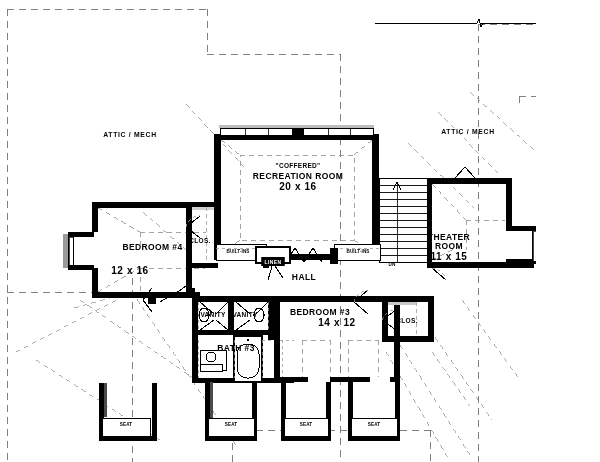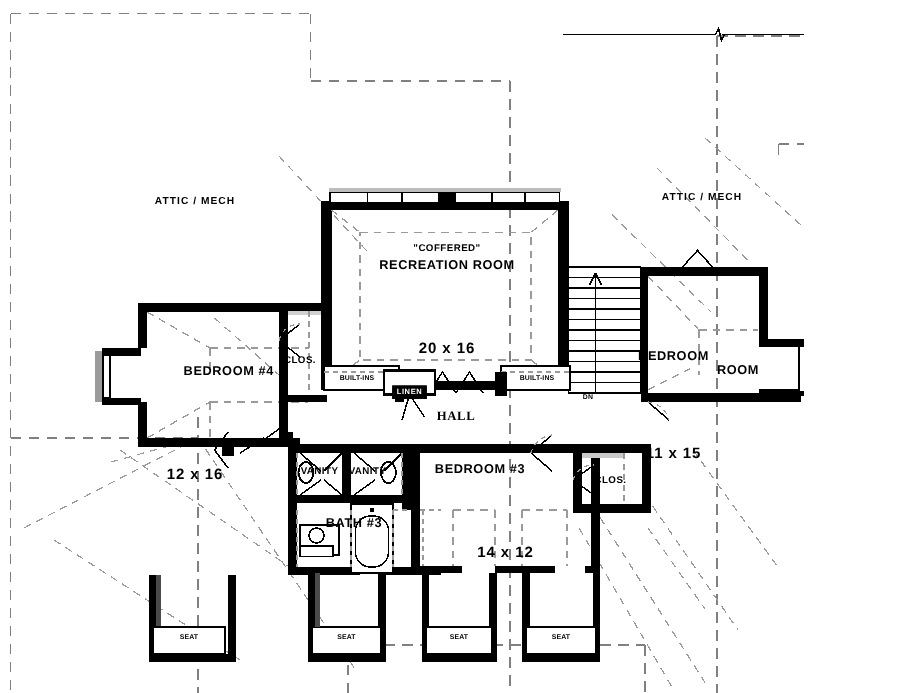--- a/index.html
+++ b/index.html
@@ -19,21 +19,21 @@
     position:absolute;
     color:#000;
     font-weight:bold;
     letter-spacing:0.4px;
     white-space:nowrap;
     text-align:center;
     transform:translateX(-50%);
     line-height:1.05;
   }
   .lbl-room{font-size:8.5px;}
-  .lbl-dim{font-size:10px;letter-spacing:0.6px;margin-top:46px;}
+  .lbl-dim{font-size:10px;letter-spacing:0.6px;}
   .lbl-small{font-size:6.5px;letter-spacing:0.3px;}
   .lbl-tiny{font-size:4.6px;letter-spacing:0.1px;}
   .lbl-attic{font-size:6.8px;letter-spacing:0.7px;}
   .lbl-inv{
     background:#000;
     color:#fff;
     padding:0.5px 2px;
     font-size:5px;
     border:1px solid #000;
   }
@@ -371,25 +371,25 @@
   <div class="lbl lbl-small" style="left:298px; top:163px;">"COFFERED"</div>
   <div class="lbl lbl-room" style="left:298px; top:172px;">RECREATION ROOM</div>
   <div class="lbl lbl-dim" style="left:298px; top:182px;">20 x 16</div>
 
   <div class="lbl lbl-room" style="left:130px; top:243px;padding-left:45px;">BEDROOM #4</div>
   <div class="lbl lbl-dim" style="left:130px; top:266px;">12 x 16</div>
 
   <div class="lbl lbl-room" style="left:320px; top:308px;">BEDROOM #3</div>
   <div class="lbl lbl-dim" style="left:337px; top:318px;text-align:right;">14 x 12</div>
 
-  <div class="lbl lbl-room" style="left:449px; top:233px;">BEDROOM</div>
-  <div class="lbl lbl-room" style="left:449px; top:242px;margin-left:43px;">ROOM</div>
+  <div class="lbl lbl-room" style="left:449px; top:233px;">THEATER</div>
+  <div class="lbl lbl-room" style="left:449px; top:242px;">ROOM</div>
   <div class="lbl lbl-dim" style="left:449px; top:252px;">11 x 15</div>
 
-  <div class="lbl lbl-room" style="left:304px; top:273px;font-family:Liberation Serif, serif;">HALL</div>
+  <div class="lbl lbl-room" style="left:304px; top:273px;">HALL</div>
 
   <div class="lbl lbl-room" style="left:236px; top:344px;">BATH #3</div>
 
   <div class="lbl lbl-small" style="left:200px; top:238px;">CLOS.</div>
   <div class="lbl lbl-small" style="left:407px; top:318px;">CLOS.</div>
 
   <div class="lbl lbl-small" style="left:213px; top:312px;">VANITY</div>
   <div class="lbl lbl-small" style="left:245px; top:312px;">VANITY</div>
 
   <div class="lbl" style="left:273px; top:250px;">

